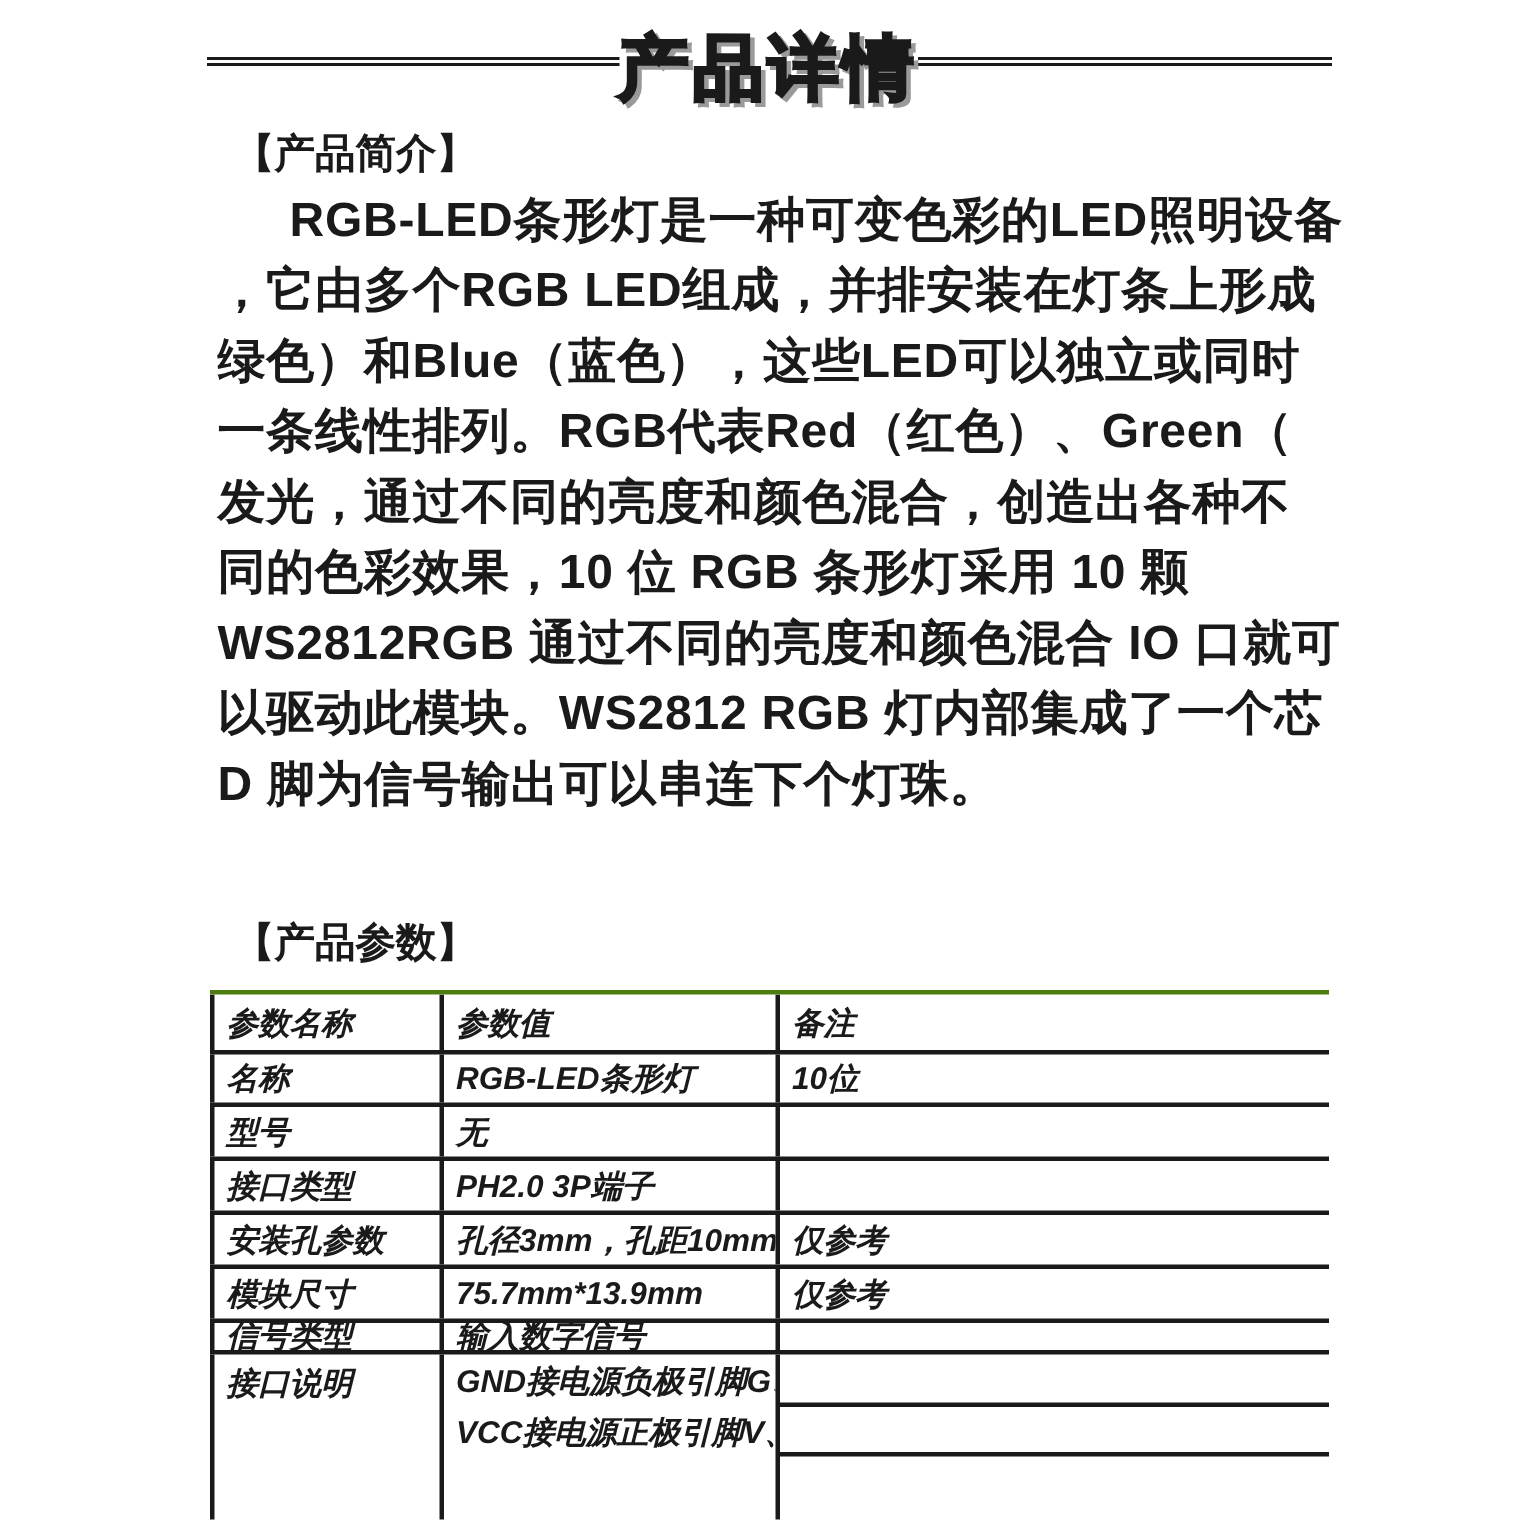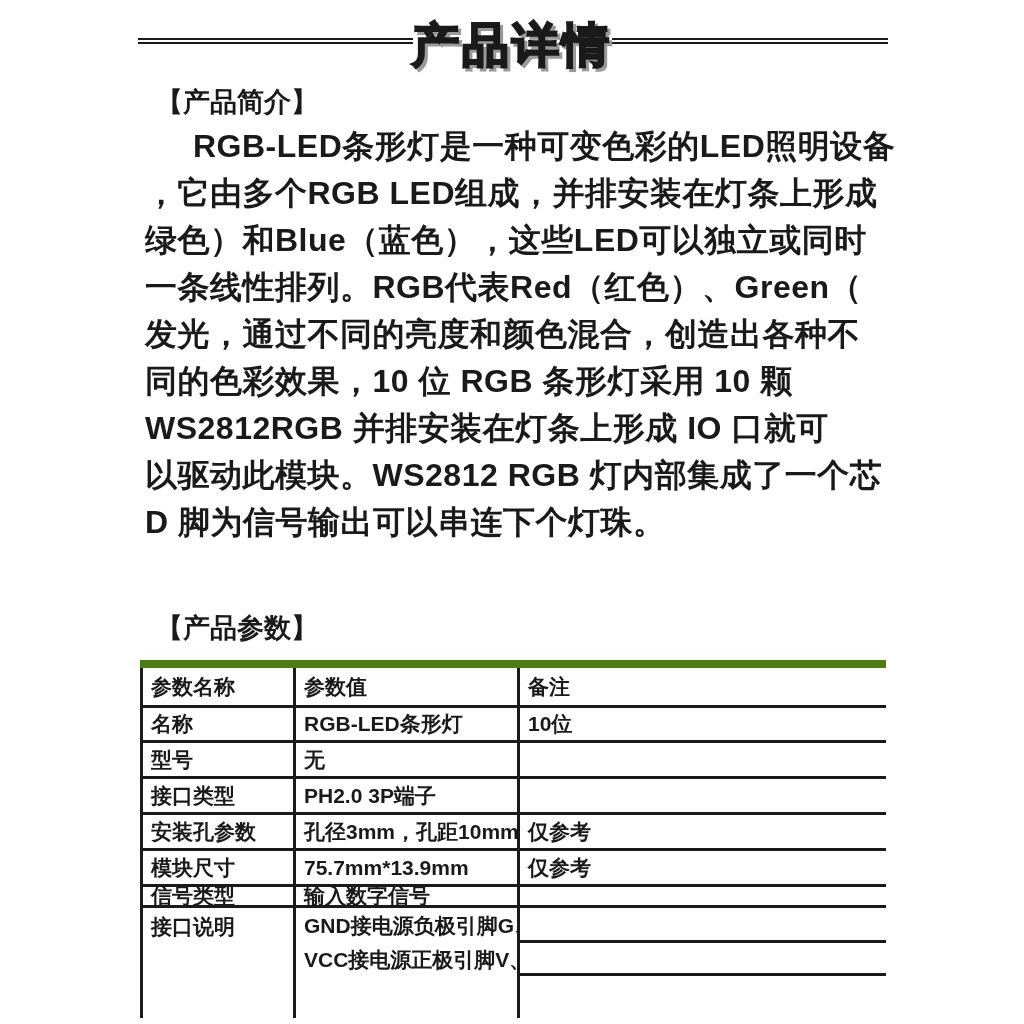--- a/index.html
+++ b/index.html
@@ -55,22 +55,23 @@
     line-height:47px;
     white-space:nowrap;
     letter-spacing:0.5px;
   }
   .intro .pline.indent { padding-left:48px; }
 
   
   .ptable {
     position:absolute; left:140px; top:660px;
     width:746px; height:364px;
-    border-top:8px solid #4d7c0f;
+    border-top:3px solid #4d7c0f;
     overflow:hidden;
+    font-style:italic;
   }
   .trow { display:flex; border-bottom:3px solid #1a1a1a; }
   .trow.last { border-bottom:none; height:110px; }
   .cell {
     display:flex; align-items:center;
     padding-left:8px;
     font-size:21px; font-weight:bold;
     border-left:3px solid #1a1a1a;
     white-space:nowrap; overflow:hidden;
   }
@@ -107,21 +108,21 @@
 
 <div id="intro-heading" class="sec-heading">【产品简介】</div>
 
 <div class="intro">
   <div class="pline indent">RGB-LED条形灯是一种可变色彩的LED照明设备</div>
   <div class="pline">，它由多个RGB LED组成，并排安装在灯条上形成</div>
   <div class="pline">绿色）和Blue（蓝色），这些LED可以独立或同时</div>
   <div class="pline">一条线性排列。RGB代表Red（红色）、Green（</div>
   <div class="pline">发光，通过不同的亮度和颜色混合，创造出各种不</div>
   <div class="pline">同的色彩效果，10 位 RGB 条形灯采用 10 颗</div>
-  <div class="pline">WS2812RGB 并排安装在灯条上形成 IO 口就可</div>
+  <div class="pline">WS2812RGB 通过不同的亮度和颜色混合 IO 口就可</div>
   <div class="pline">以驱动此模块。WS2812 RGB 灯内部集成了一个芯</div>
   <div class="pline">D 脚为信号输出可以串连下个灯珠。</div>
 </div>
 
 <div id="params-heading" class="sec-heading">【产品参数】</div>
 
 <div class="ptable">
 
   <div class="trow">
     <div class="cell c1 h40">参数名称</div>

